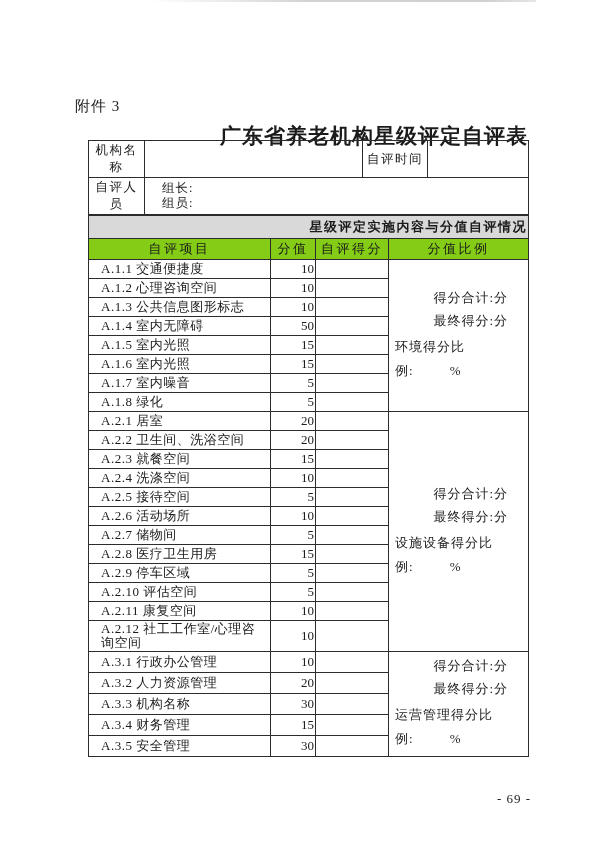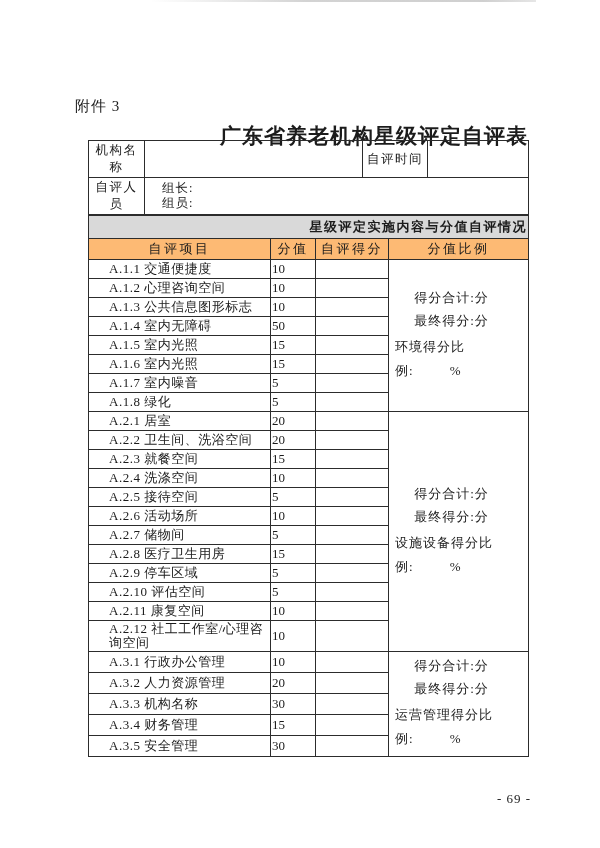--- a/index.html
+++ b/index.html
@@ -29,31 +29,31 @@
   .r2 { height:33px; }
   .staff-cell { font-size:12.5px; letter-spacing:1px; padding-left:17px; vertical-align:middle; }
   .staff-cell div { line-height:15px; }
 
   
   .sec-row td {
     height:20px; background:#d9d9d9; text-align:right;
     font-weight:bold; font-size:13px; letter-spacing:1.5px;
   }
   .hdr-row td {
-    height:18px; background:#fdba74; text-align:center;
+    height:18px; background:#84cc16; text-align:center;
     font-size:13px; letter-spacing:2.5px;
   }
   .t2 tbody tr { height:19px; }
   .t2 tbody td { font-size:13px; }
-  td.item { padding:1px 2px 1px 20px; letter-spacing:0.5px; line-height:14px;margin-left:32px; }
-  td.score { text-align:left; }
+  td.item { padding:1px 2px 1px 12px; letter-spacing:0.5px; line-height:14px;margin-left:32px; }
+  td.score { text-align:right; }
   td.self  { }
   td.grpcell { vertical-align:middle; padding:0 9px 0 6px; }
   .grp-line {
-    display:flex; justify-content:center;
+    display:flex; justify-content:flex-end;
     margin:5px 0; letter-spacing:1px; font-size:13px;
   }
   .grp-line .unit { margin-right:11px; }
   .grp-ratio { margin:5px 0; letter-spacing:1px; line-height:24px; font-size:13px; }
   .pct { margin-left:36px; }
 
   .pagenum {
     position:absolute; left:486px; top:791px; width:56px;
     text-align:center; font-size:13px; letter-spacing:1px;
   }

